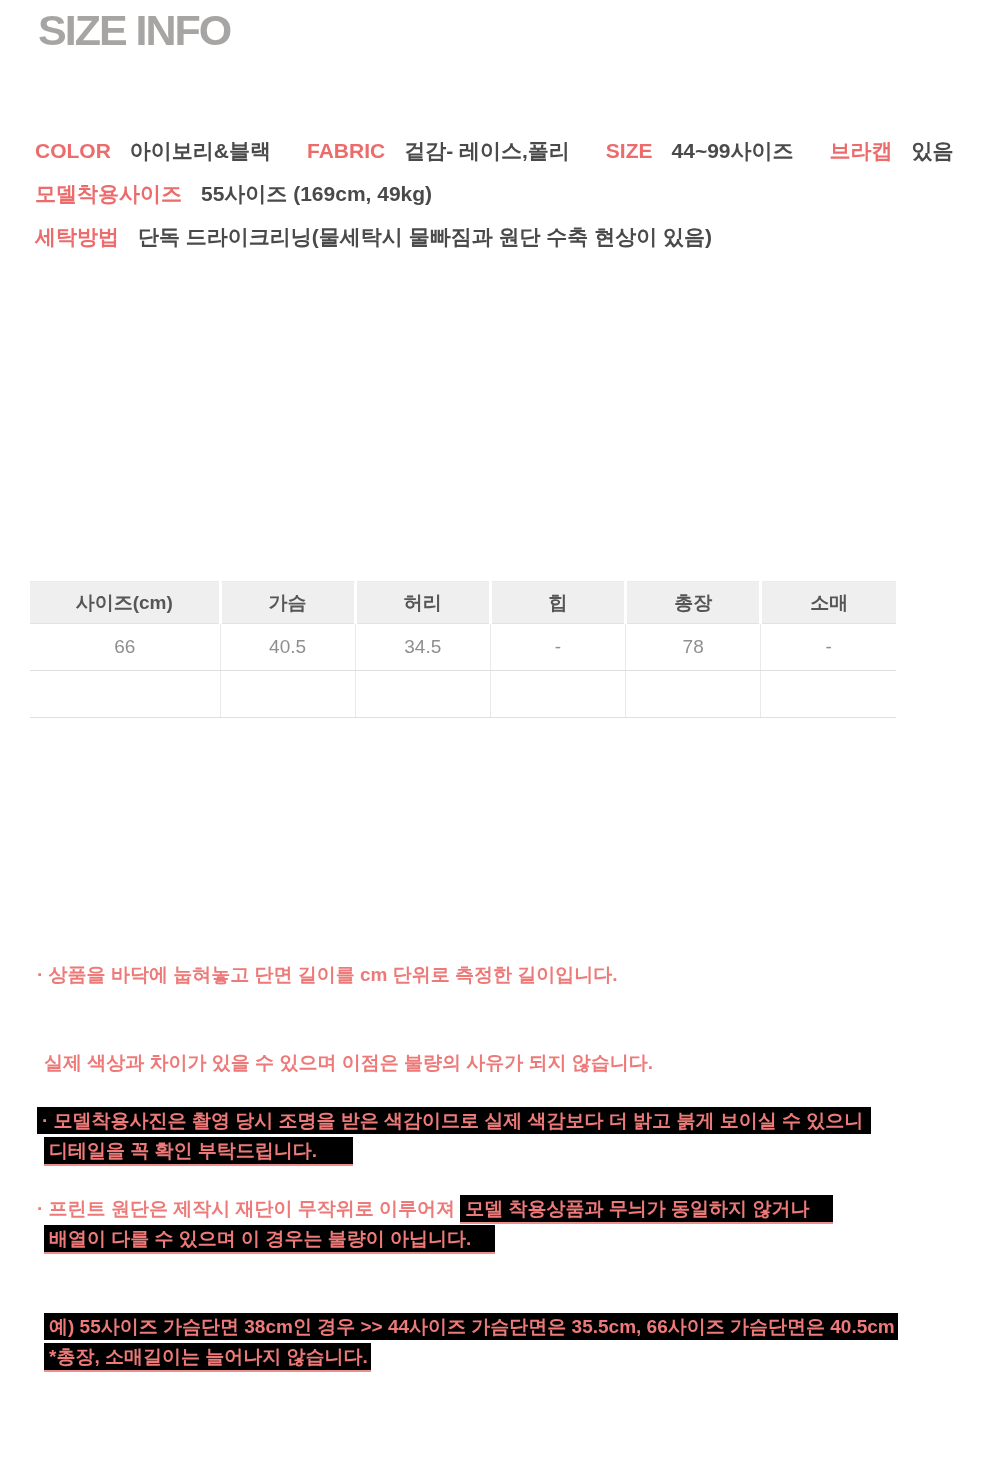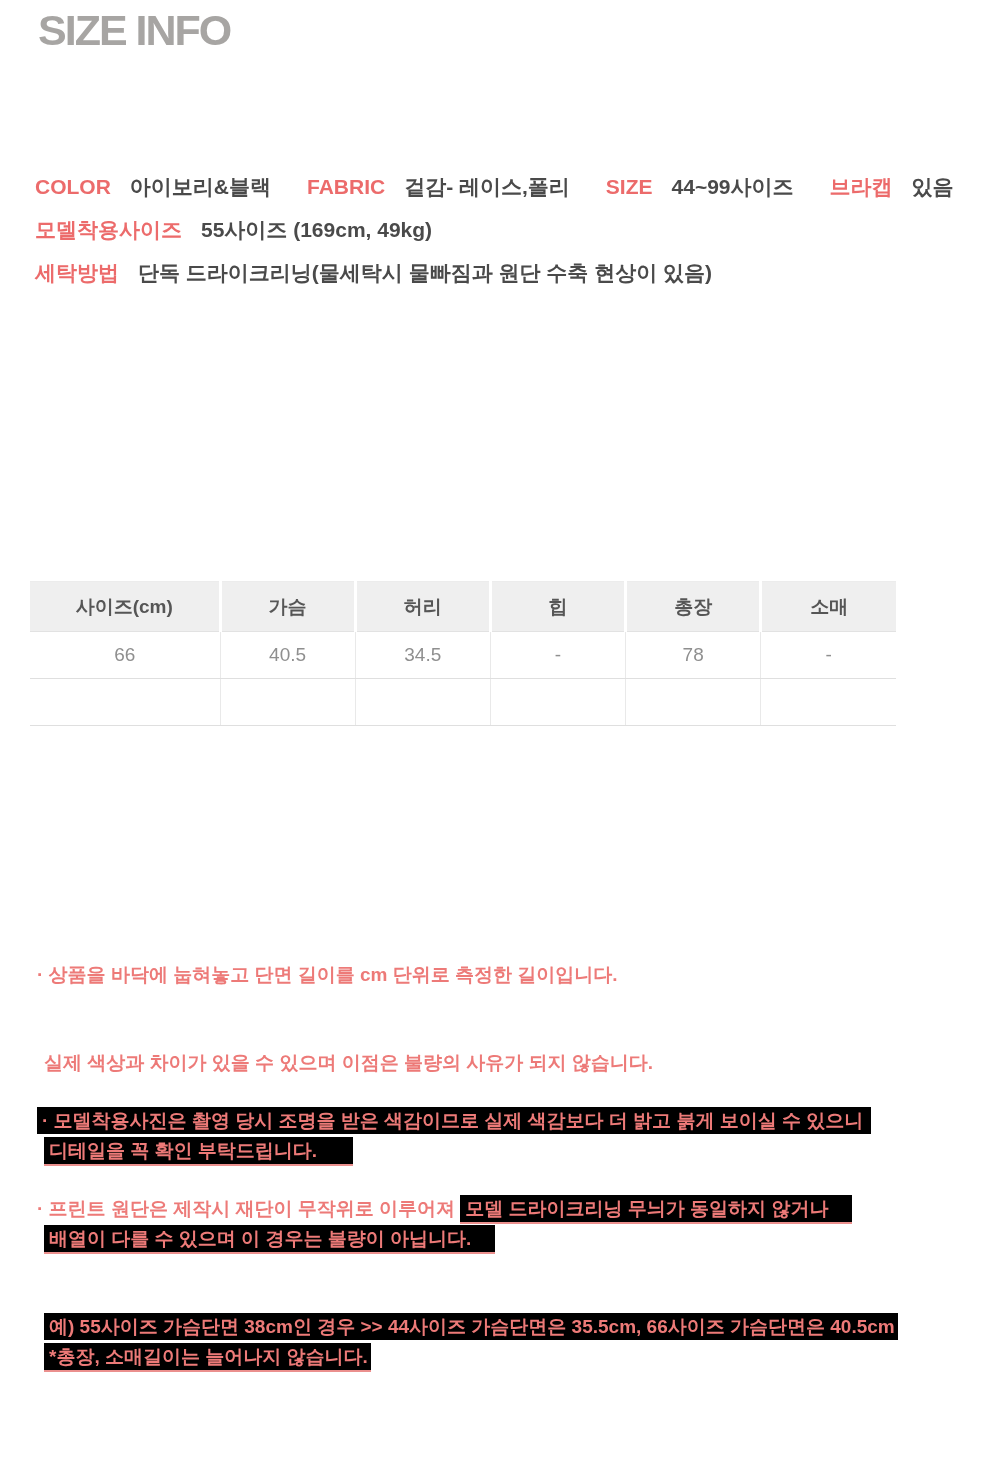--- a/index.html
+++ b/index.html
@@ -11,35 +11,35 @@
   .page { position:absolute; inset:0; background:#fff; }
 
   
   .title {
     position:absolute; top:6px; left:38px;
     font-size:43px; font-weight:bold; letter-spacing:-2px;
     color:#a7a5a3;
   }
 
   
-  .info { position:absolute; top:138px; left:35px; width:940px;margin-top:36px; }
+  .info { position:absolute; top:138px; left:35px; width:940px; }
   .info-row { margin-bottom:17px; font-size:21px; line-height:26px; white-space:nowrap; }
   .lbl { color:#ec6b6b; font-weight:bold; margin-right:19px; }
   .val { color:#4a4a4a; font-weight:bold; margin-right:36px; }
   .val:last-child { margin-right:0; }
 
   
   .size-table {
     position:absolute; top:581px; left:30px; width:866px;
     border-collapse:collapse; table-layout:fixed;
   }
   .size-table col.c0 { width:190px; }
   .size-table th {
     background:#efefef; color:#565656; font-weight:bold; font-size:19px;
-    height:50px; text-align:center; vertical-align:middle;
+    height:42px; text-align:center; vertical-align:middle;
     border-left:3px solid #ffffff; border-top:1px solid #ececec;
     border-bottom:1px solid #e2e2e2;
   }
   .size-table th:first-child { border-left:none; }
   .size-table td {
     background:#ffffff; color:#8f8f8f; font-size:19px;
     height:47px; text-align:center; vertical-align:middle;
     border-left:1px solid #e9e9e9; border-bottom:1px solid #dfdfdf;
   }
   .size-table td:first-child { border-left:none; }
@@ -115,18 +115,18 @@
     </tbody>
   </table>
 
   <div class="notes">
     <p class="note"><span>· 상품을 바닥에 눕혀놓고 단면 길이를 cm 단위로 측정한 길이입니다.</span></p>
 
     <p class="note"><br><span class="indent">실제 색상과 차이가 있을 수 있으며 이점은 불량의 사유가 되지 않습니다.</span></p>
 
     <p class="note"><span class="hl">· 모델착용사진은 촬영 당시 조명을 받은 색감이므로 실제 색감보다 더 밝고 붉게 보이실 수 있으니</span><br><span class="hl ul ext30 indent">디테일을 꼭 확인 부탁드립니다.</span></p>
 
-    <p class="note"><span>· 프린트 원단은 제작시 재단이 무작위로 이루어져 </span><span class="hl ul ext20">모델 드라이크리닝 무늬가 동일하지 않거나</span><br><span class="hl ul ext20 indent">배열이 다를 수 있으며 이 경우는 불량이 아닙니다.</span></p>
+    <p class="note"><span>· 프린트 원단은 제작시 재단이 무작위로 이루어져 </span><span class="hl ul ext20">모델 착용상품과 무늬가 동일하지 않거나</span><br><span class="hl ul ext20 indent">배열이 다를 수 있으며 이 경우는 불량이 아닙니다.</span></p>
 
     <p class="note"><br><span class="hl ext10 indent">예) 55사이즈 가슴단면 38cm인 경우  &gt;&gt; 44사이즈 가슴단면은 35.5cm, 66사이즈 가슴단면은 40.5cm</span><br><span class="hl ul ext10 indent">*총장, 소매길이는 늘어나지 않습니다.</span></p>
   </div>
 
 </div>
 
 </body></html>

